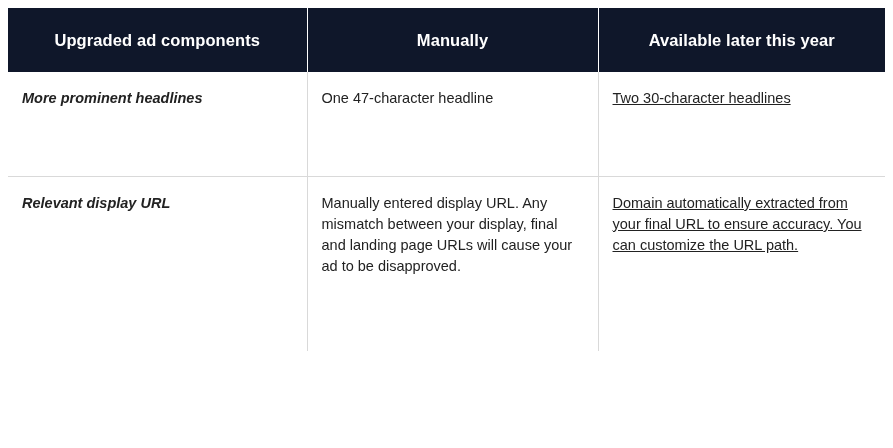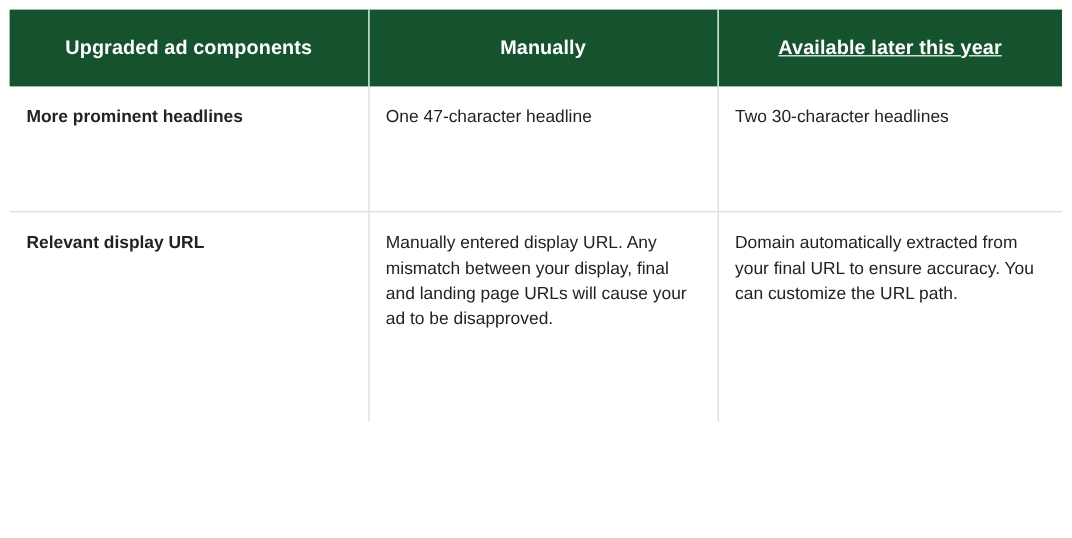--- a/index.html
+++ b/index.html
@@ -19,54 +19,55 @@
     top: 8px;
     width: 877px;
     height: 432px;
   }
   table.comparison {
     border-collapse: collapse;
     width: 877px;
     table-layout: fixed;
   }
   table.comparison th {
-    background: #14532d;
+    background: #0f172a;
     color: #ffffff;
     font-size: 16.5px;
     font-weight: bold;
     text-align: center;
     height: 64px;
     padding: 0 10px;
     border-right: 1px solid #ffffff;
     vertical-align: middle;
     letter-spacing: 0.1px;
   }
   table.comparison th:last-child {
     border-right: none;
-    text-decoration: underline;
   }
   table.comparison td {
     border-bottom: 1px solid #d9d9d9;
     border-right: 1px solid #d9d9d9;
     vertical-align: top;
     padding: 16px 14px 10px 14px;
     font-size: 14.5px;
     color: #222222;
     line-height: 1.45;
   }
   table.comparison td:last-child {
     border-right: none;
+    text-decoration: underline;
   }
   table.comparison tr:last-child td {
     border-bottom: none;
   }
   td.feature {
     font-weight: bold;
     color: #1a1a1a;
     font-size: 14.5px;
+    font-style: italic;
   }
   .row-h1 td { height: 78px; }
   .row-h2 td { height: 76px; }
   .row-h3 td { height: 148px; }
   col.c1 { width: 299px; }
   col.c2 { width: 291px; }
   col.c3 { width: 287px; }
 </style>
 </head>
 <body>

